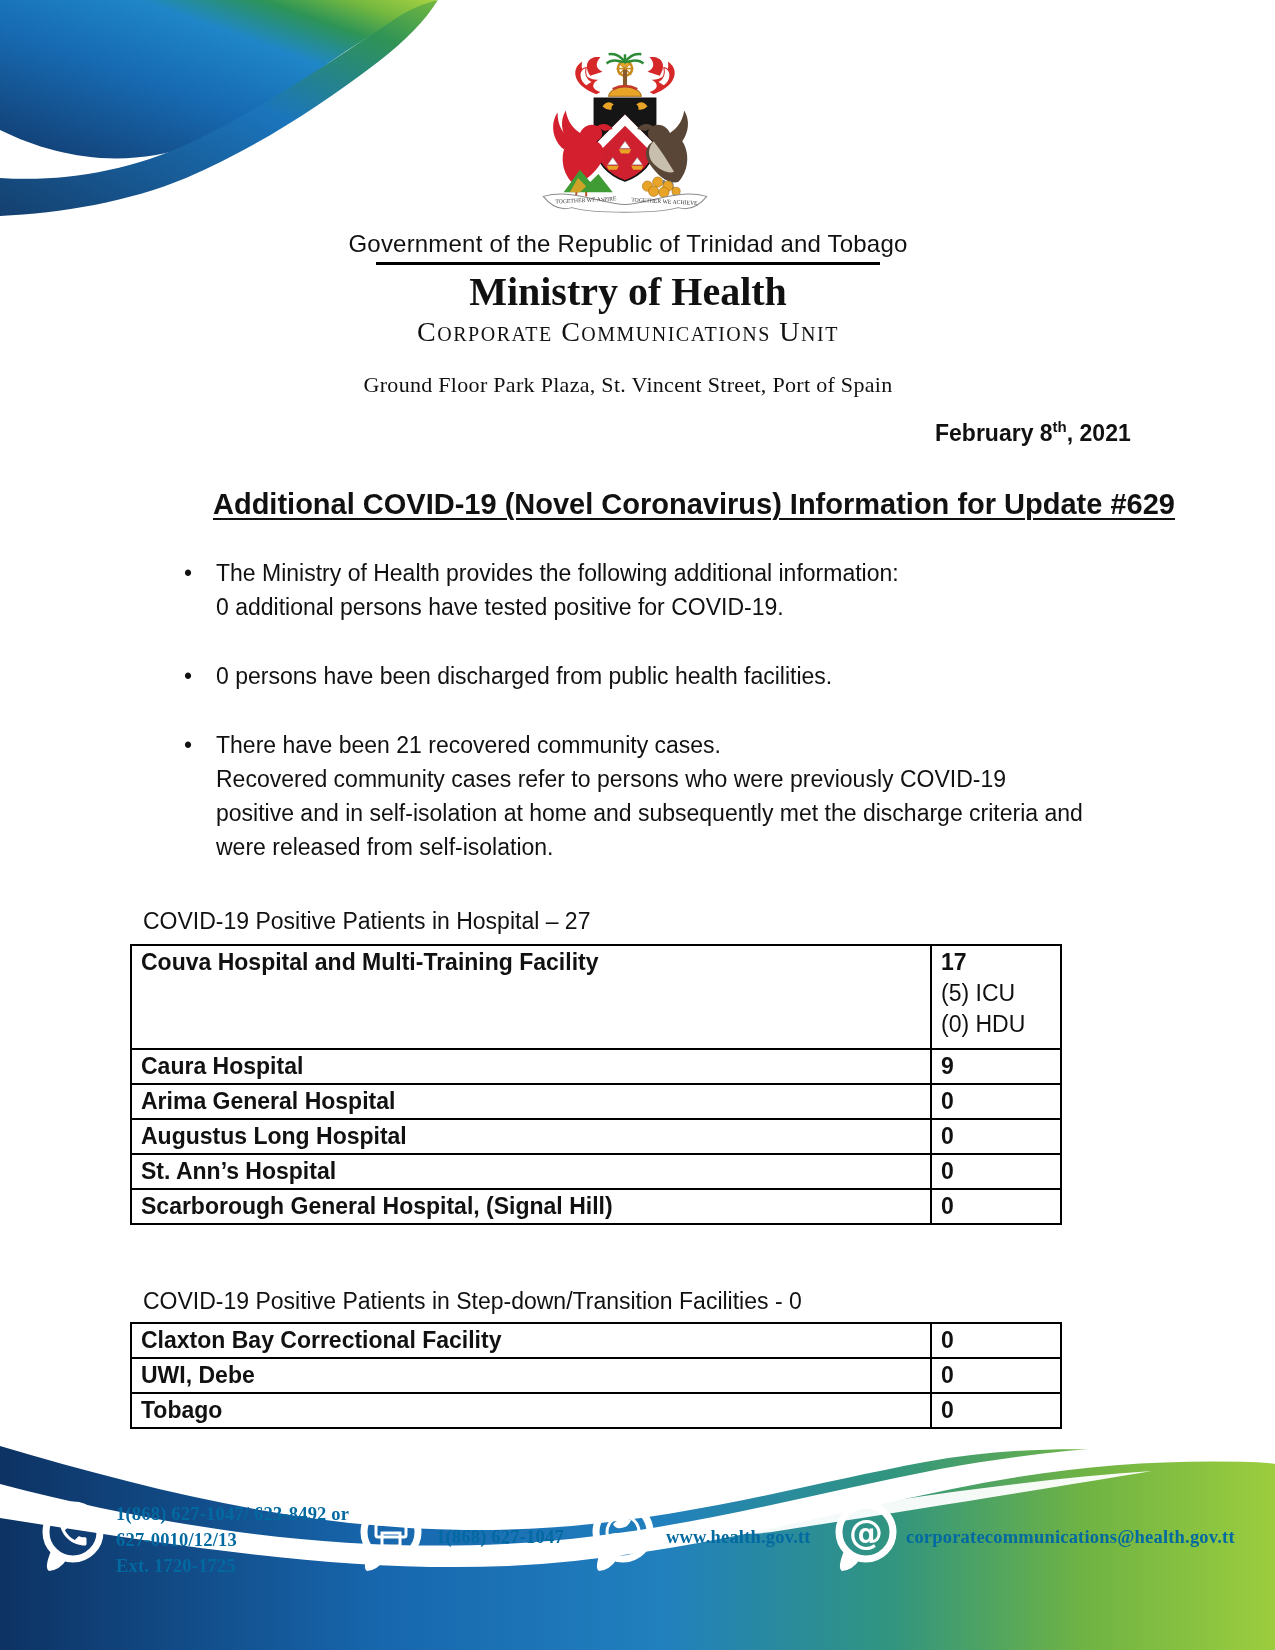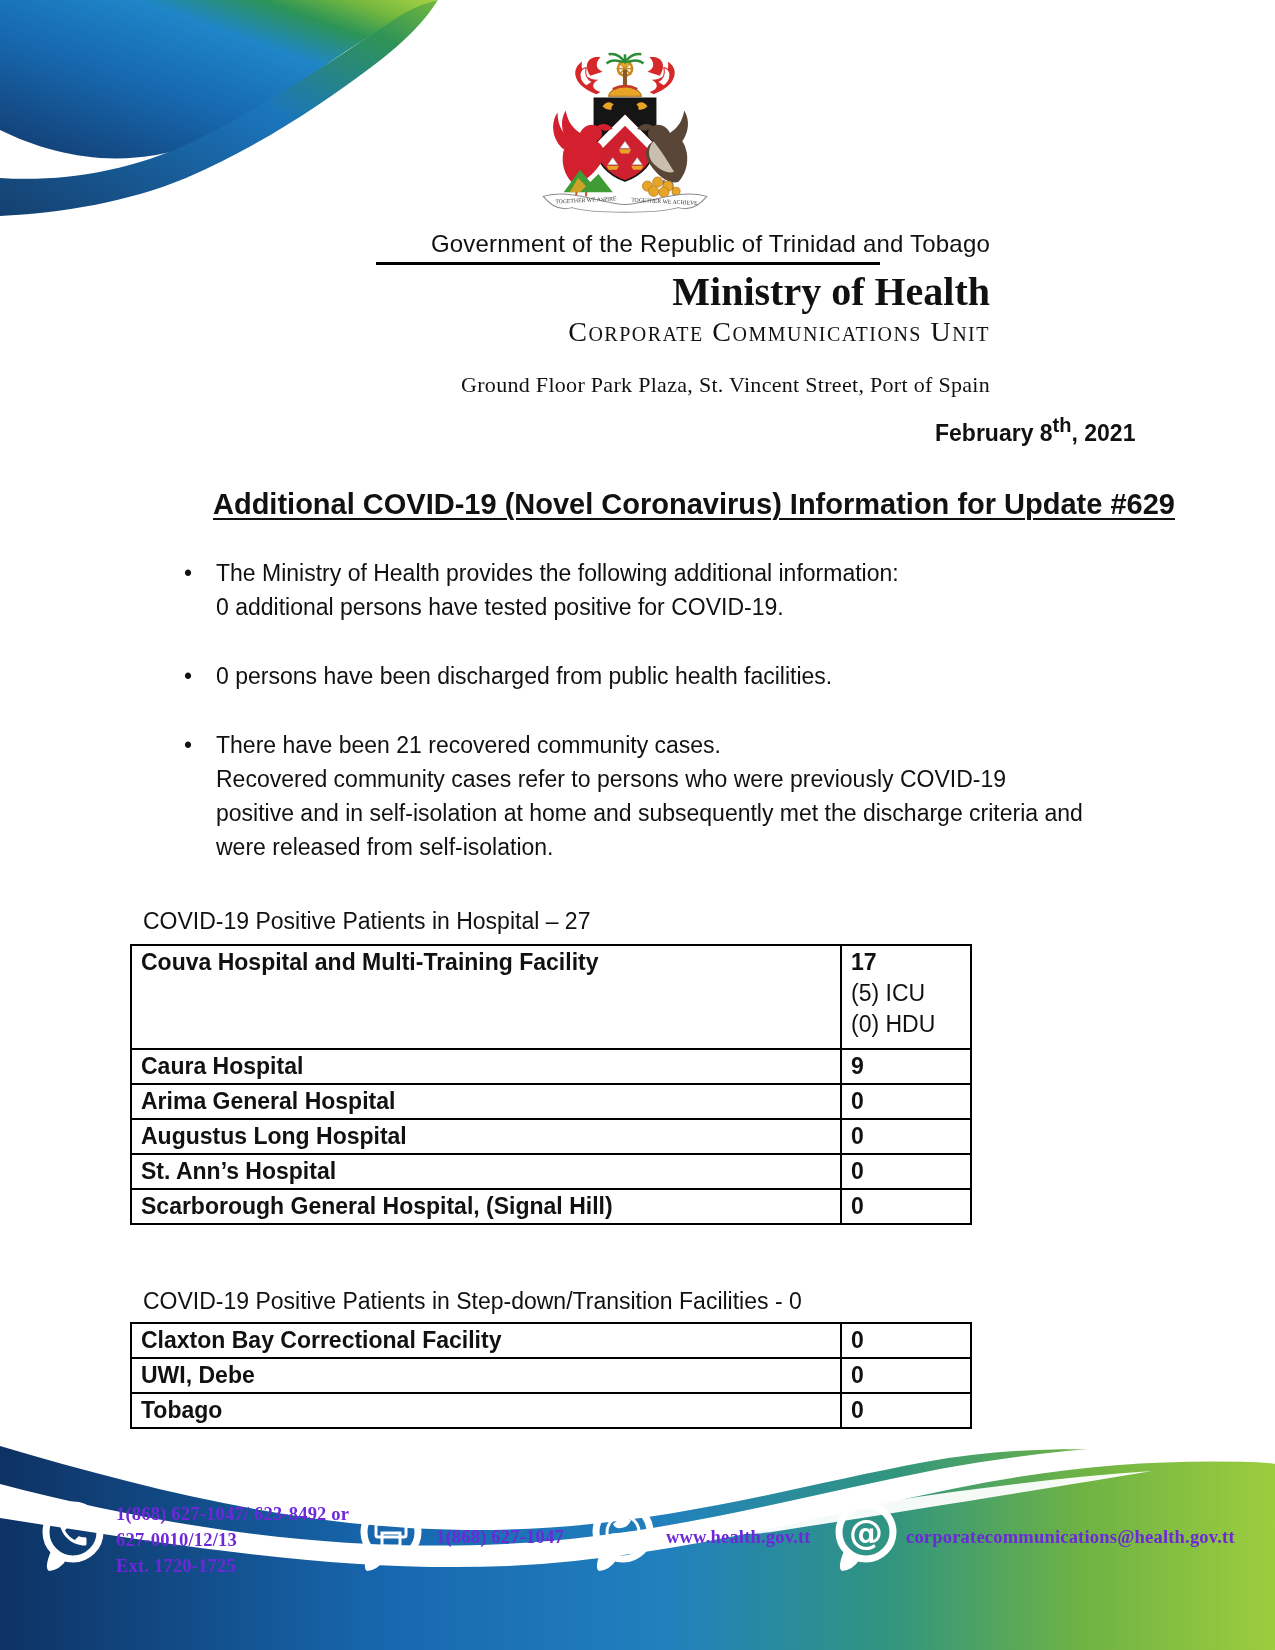--- a/index.html
+++ b/index.html
@@ -5,55 +5,55 @@
   html,body{margin:0;padding:0;background:#777;}
   .page{position:relative;width:1275px;height:1650px;margin:0 auto;background:#fff;
         overflow:hidden;font-family:"Liberation Sans",sans-serif;color:#111;}
   .abs{position:absolute;}
 
   
   .header-wave{position:absolute;left:0;top:0;width:460px;height:230px;}
   .coat{position:absolute;left:533px;top:50px;width:184px;height:166px;}
 
   
-  .hdr-text{position:absolute;left:266px;width:724px;text-align:right;}
+  .hdr-text{position:absolute;left:266px;width:724px;text-align:center;}
   .gov-line{top:230px;font-size:24px;letter-spacing:.2px;}
   .gov-rule{position:absolute;left:376px;top:262px;width:504px;height:3px;background:#000;}
   .ministry{top:268px;font-family:"Liberation Serif",serif;font-weight:bold;font-size:40px;}
   .unit{top:316px;font-family:"Liberation Serif",serif;font-size:28px;font-variant:small-caps;letter-spacing:1.5px;}
   .address{top:372px;font-family:"Liberation Serif",serif;font-size:22px;letter-spacing:.3px;}
 
   .date-line{position:absolute;left:935px;top:420px;font-size:23px;font-weight:bold;}
-  .date-line sup{font-size:20px;vertical-align:super;line-height:0;}
+  .date-line sup{font-size:15px;vertical-align:super;line-height:0;}
 
   .doc-title{position:absolute;left:213px;top:488px;font-size:29px;font-weight:bold;
              text-decoration:underline;text-decoration-thickness:2px;text-underline-offset:4px;}
 
   ul.bullets{position:absolute;left:178px;top:556px;width:905px;margin:0;padding:0;list-style:none;}
   ul.bullets li{position:relative;padding-left:38px;margin-bottom:35px;font-size:23px;line-height:34px;}
   ul.bullets li::before{content:"•";position:absolute;left:6px;top:0;font-size:23px;}
 
   .sec-head{position:absolute;left:143px;font-size:23px;font-weight:normal;}
   .sec-head.h1{top:908px;}
   .sec-head.h2{top:1288px;}
 
-  table.facilities{position:absolute;left:130px;width:842px;border-collapse:collapse;
+  table.facilities{position:absolute;left:130px;width:932px;border-collapse:collapse;
                    font-size:23px;font-weight:bold;table-layout:fixed;}
   table.facilities.t1{top:944px;}
   table.facilities.t2{top:1322px;}
   table.facilities td{border:2px solid #000;vertical-align:top;padding:1px 6px 1px 9px;line-height:31px;}
   table.facilities td.cell-count{width:113px;}
   table.facilities .sub{font-weight:normal;}
   table.facilities tr{height:34px;}
   table.facilities tr.tall{height:104px;}
 
   
   .footer-wave{position:absolute;left:0;top:1438px;width:1275px;height:212px;}
   .f-icon{position:absolute;width:70px;height:78px;}
-  .f-text{position:absolute;color:#6d28d9;font-family:"Liberation Serif",serif;font-weight:bold;
+  .f-text{position:absolute;color:#0369a1;font-family:"Liberation Serif",serif;font-weight:bold;
           font-size:18.5px;line-height:26px;letter-spacing:.2px;}
 </style>
 </head>
 <body>
 
 <div class="page">
 
   <svg class="header-wave" viewBox="0 0 460 230" preserveAspectRatio="none">
     <defs>
       <linearGradient id="gHead" x1="0%" y1="100%" x2="100%" y2="0%">

